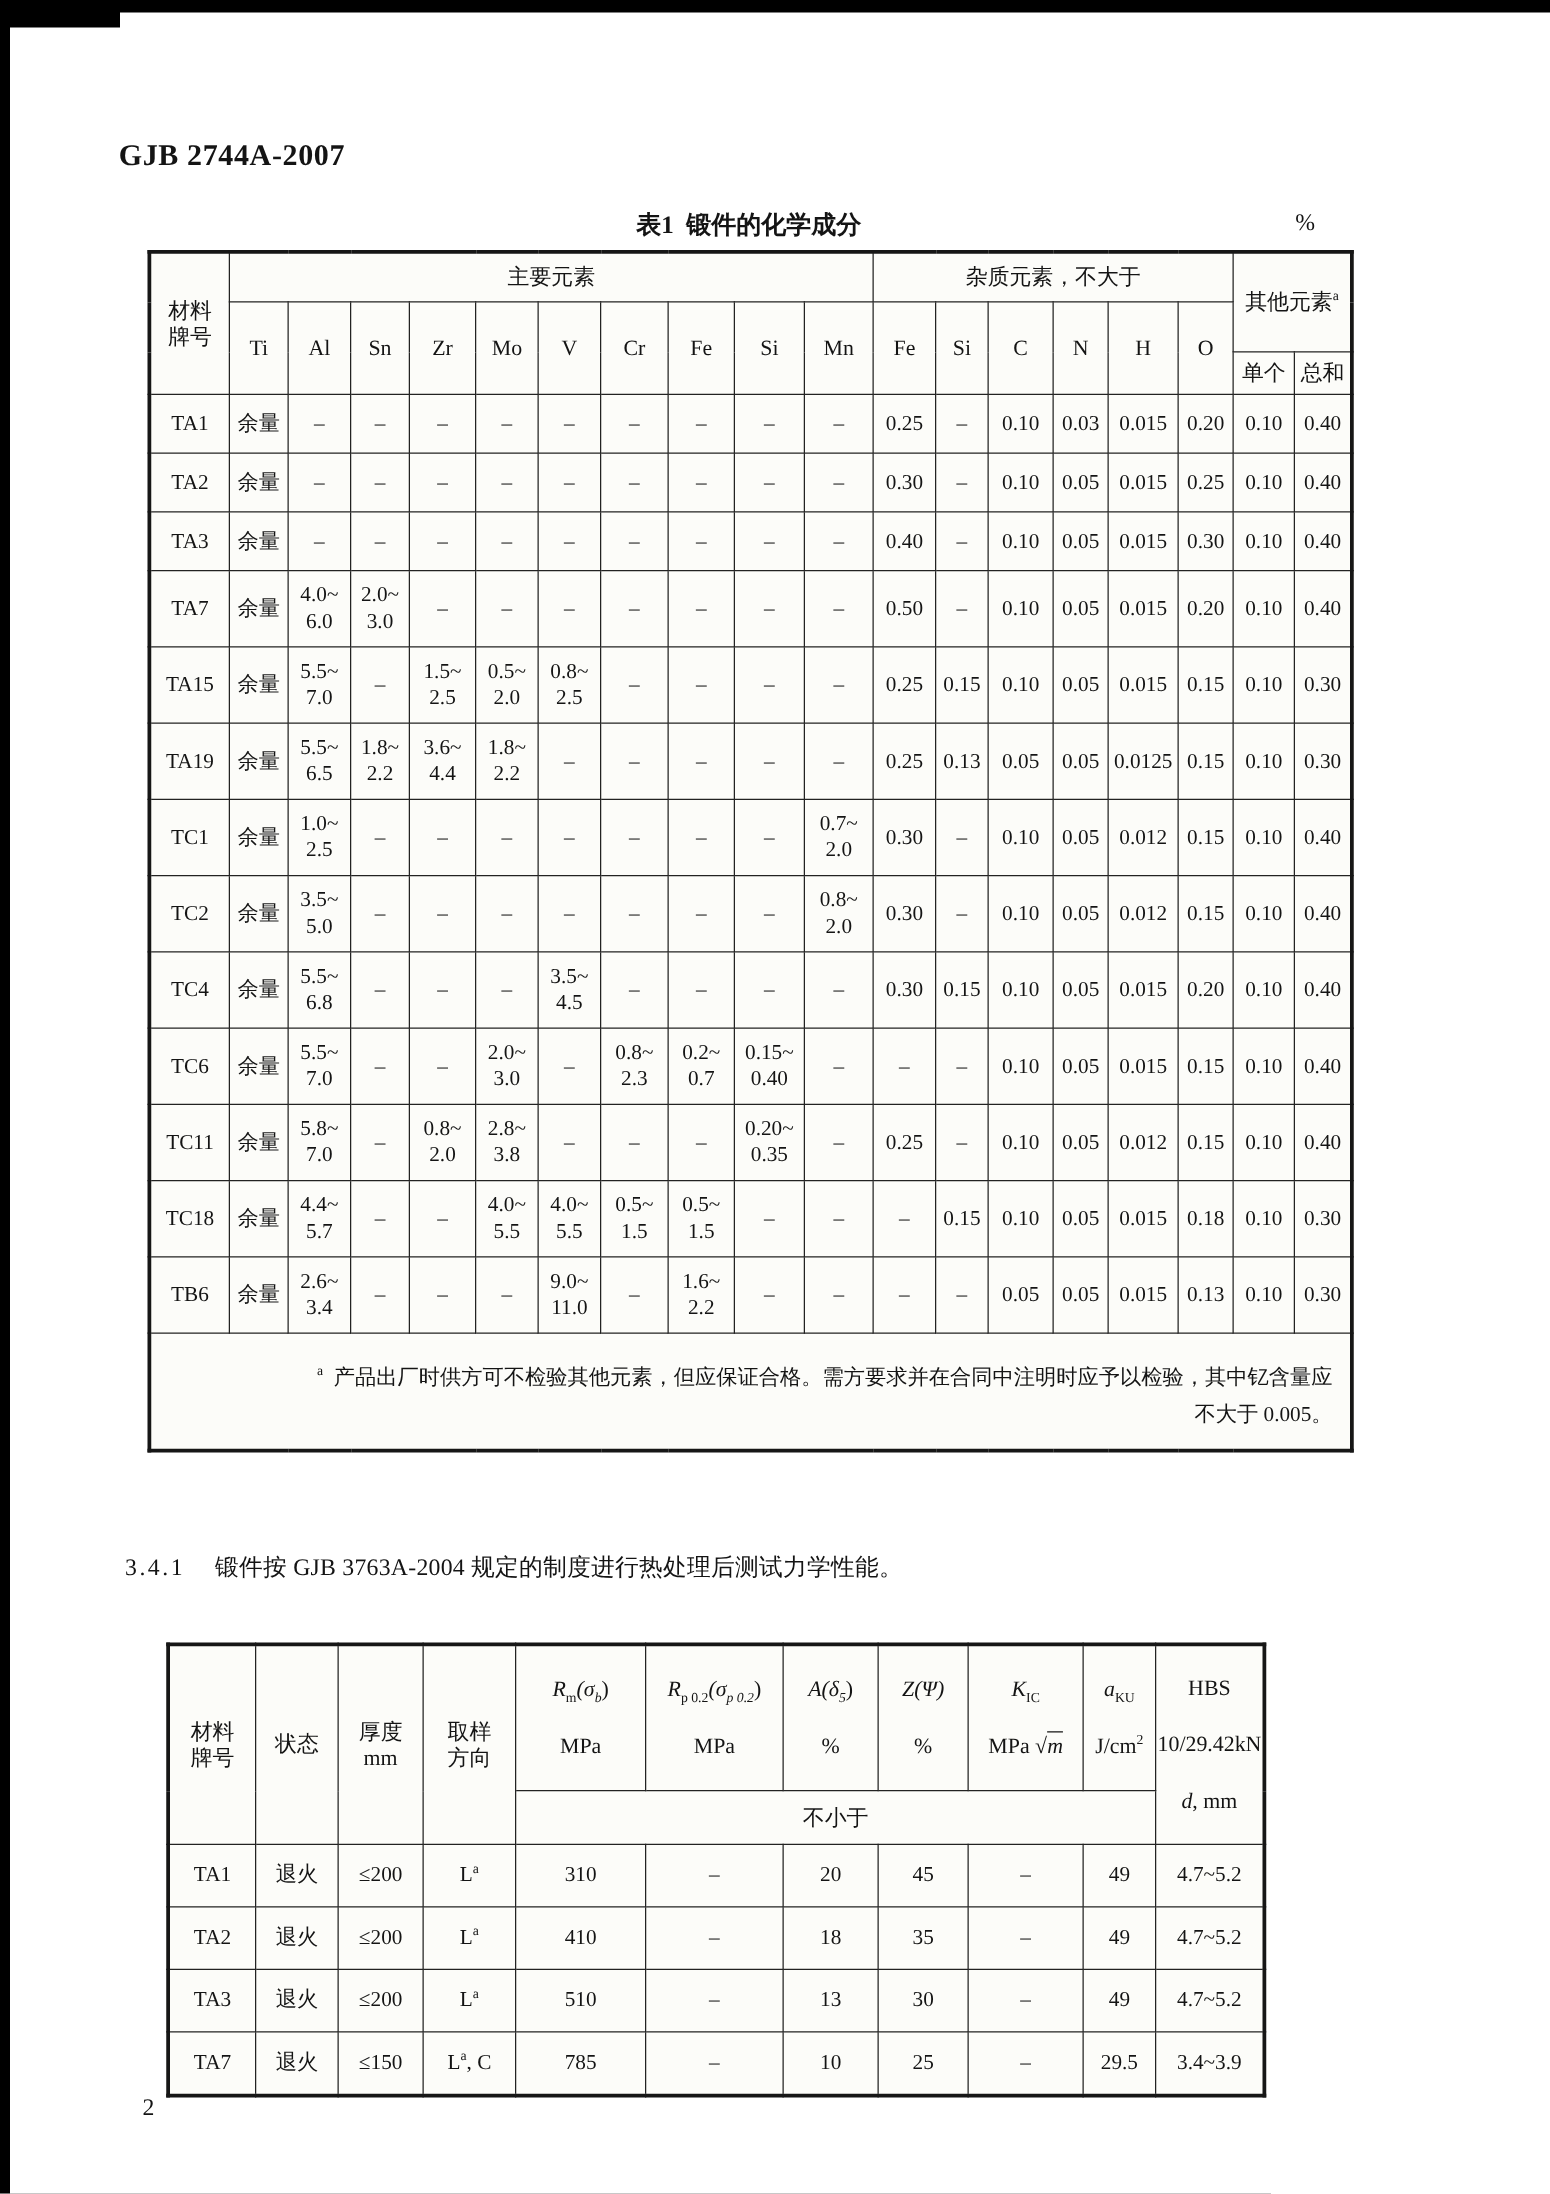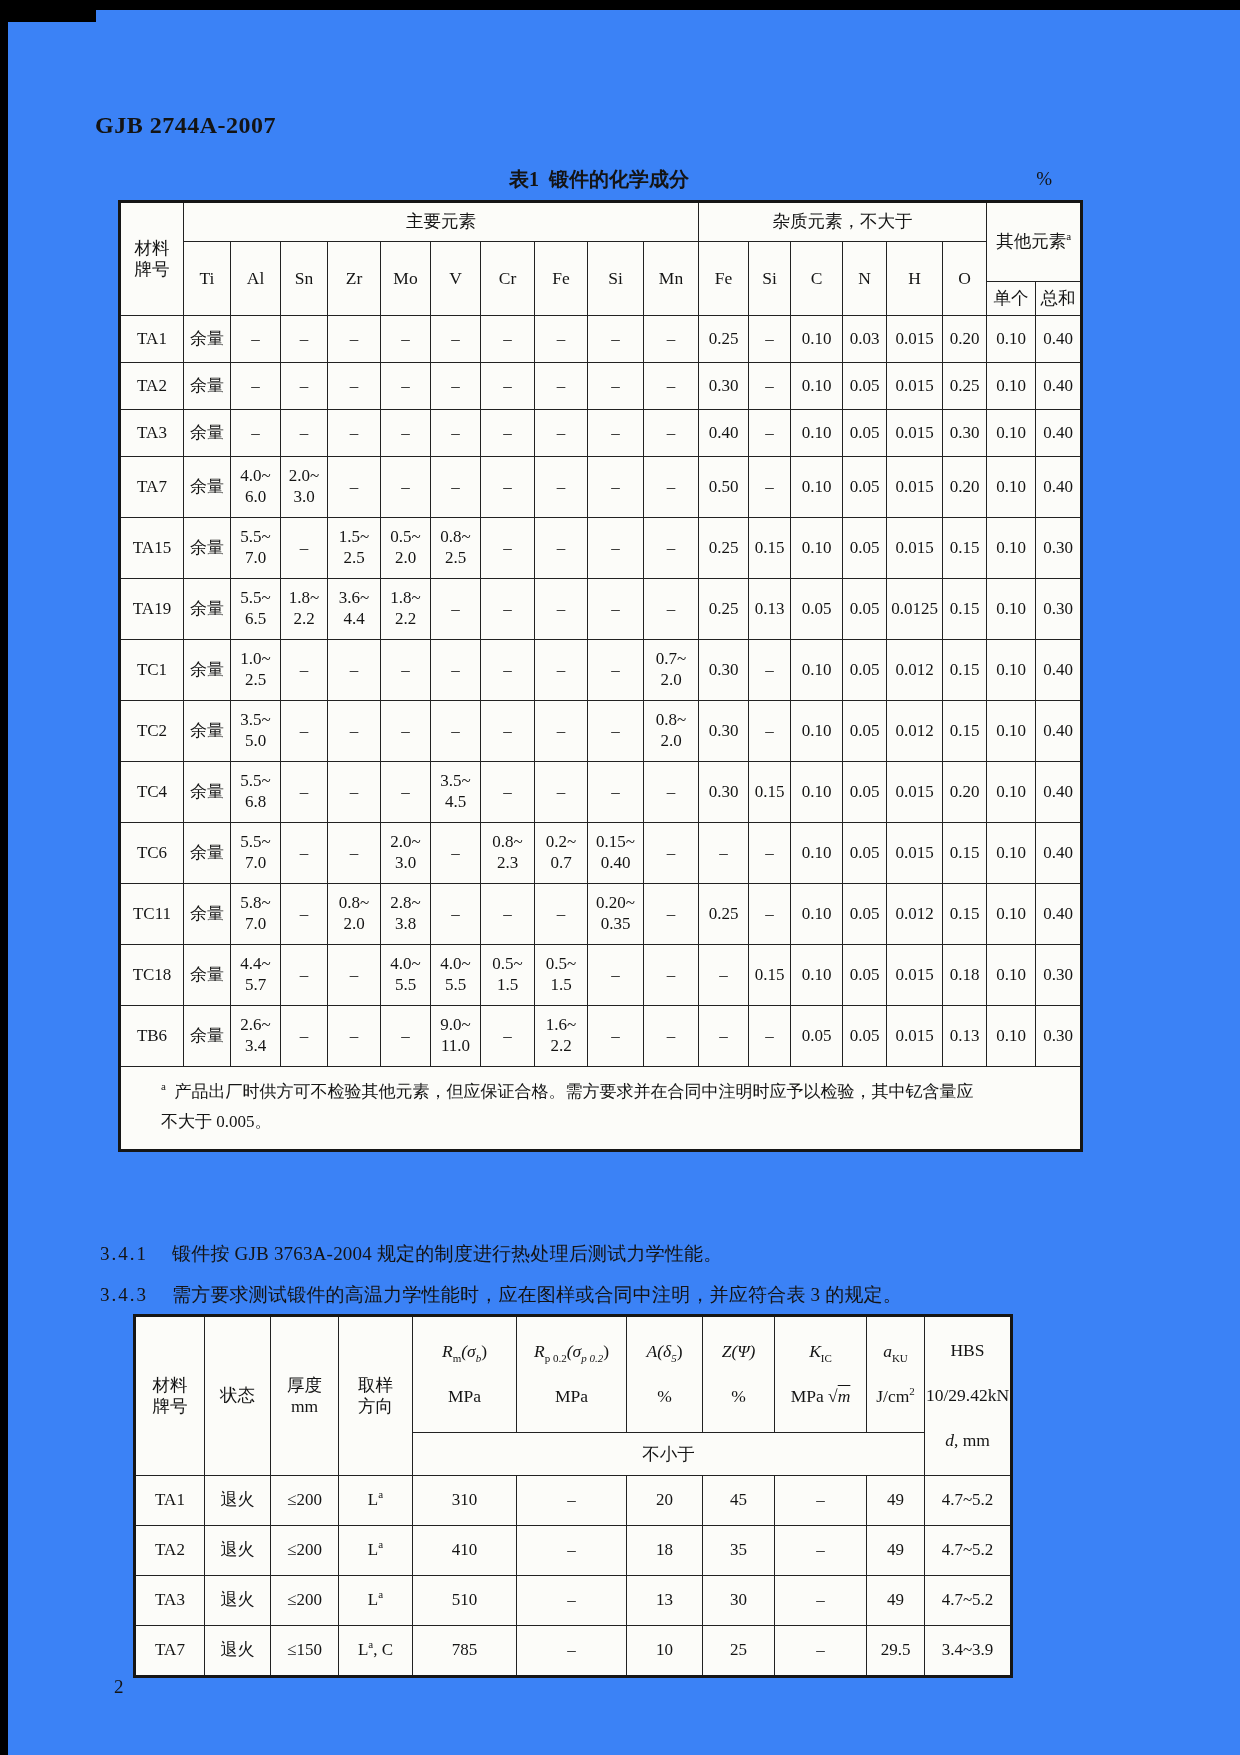--- a/index.html
+++ b/index.html
@@ -1,16 +1,16 @@
 <!DOCTYPE html>
 <html><head>
 <meta charset="utf-8">
 <style>
   html,body{margin:0;padding:0;background:#777;}
-  .page{position:relative;width:1240px;height:1755px;background:#3b82f6;overflow:hidden;
+  .page{position:relative;width:1240px;height:1755px;background:#ffffff;overflow:hidden;
         font-family:"Liberation Serif","DejaVu Serif",serif;color:#141414;}
   .bar-top{position:absolute;top:0;left:0;width:1240px;height:10px;background:#000;}
   .bar-left{position:absolute;top:0;left:0;width:8px;height:1755px;background:#000;}
   .corner{position:absolute;top:0;left:0;width:96px;height:22px;background:#000;}
 
   .abs{position:absolute;}
   .doc-code{left:95px;top:112px;font-size:24px;font-weight:bold;letter-spacing:.5px;
             font-family:"Liberation Serif","DejaVu Serif",serif;}
 
   .tbl-title{font-size:20px;font-weight:bold;text-align:center;}
@@ -21,21 +21,21 @@
   table.t1{border:3px solid #161616;}
   table.t2{border:3px solid #161616;}
   th,td{border:1px solid #222;text-align:center;vertical-align:middle;
         font-weight:normal;padding:1px 1px;font-size:17px;line-height:1.22;
         white-space:pre-line;overflow:hidden;}
   .t1 th{font-size:17.5px;}
   .t1 td{font-size:17px;}
   tr.single td{height:44px;}
   tr.double td{height:58px;}
   .grp{font-size:18px;}
-  .foot-cell{text-align:left;padding:10px 14px 12px 40px;font-size:17.5px;line-height:1.75;height:48px;}
+  .foot-cell{text-align:right;padding:20px 14px 12px 40px;font-size:17.5px;line-height:1.75;height:48px;}
   sup{font-size:11px;line-height:0;}
   sub{font-size:11px;line-height:0;}
   .it{font-style:italic;}
   .ol{text-decoration:overline;font-style:italic;}
 
   .paras{left:100px;top:1241px;width:1060px;}
   .para{font-size:19px;margin-bottom:15px;letter-spacing:.2px;}
   .para .num{display:inline-block;width:72px;letter-spacing:2px;}
 
   .t2-title-wrap{left:133px;top:1280px;width:877px;}
@@ -426,21 +426,20 @@
     <tfoot>
       <tr>
         <td colspan="19" class="foot-cell"><sup>a</sup>&nbsp;&nbsp;<span>产品出厂时供方可不检验其他元素，但应保证合格。需方要求并在合同中注明时应予以检验，其中钇含量应
 不大于 0.005。</span></td>
       </tr>
     </tfoot>
   </table>
 
   <div class="abs paras">
     <div class="para"><span class="num">3.4.1</span><span>锻件按 GJB 3763A-2004 规定的制度进行热处理后测试力学性能。</span></div>
-    <div class="para"><span class="num">3.4.3</span><span>需方要求测试锻件的高温力学性能时，应在图样或合同中注明，并应符合表 3 的规定。</span></div>
   </div>
 
 
   <table class="t2 abs" style="left:133px;top:1314px;width:877px;">
     <colgroup>
       <col style="width:70px">
         <col style="width:66px">
         <col style="width:68px">
         <col style="width:74px">
       <col style="width:104px">

